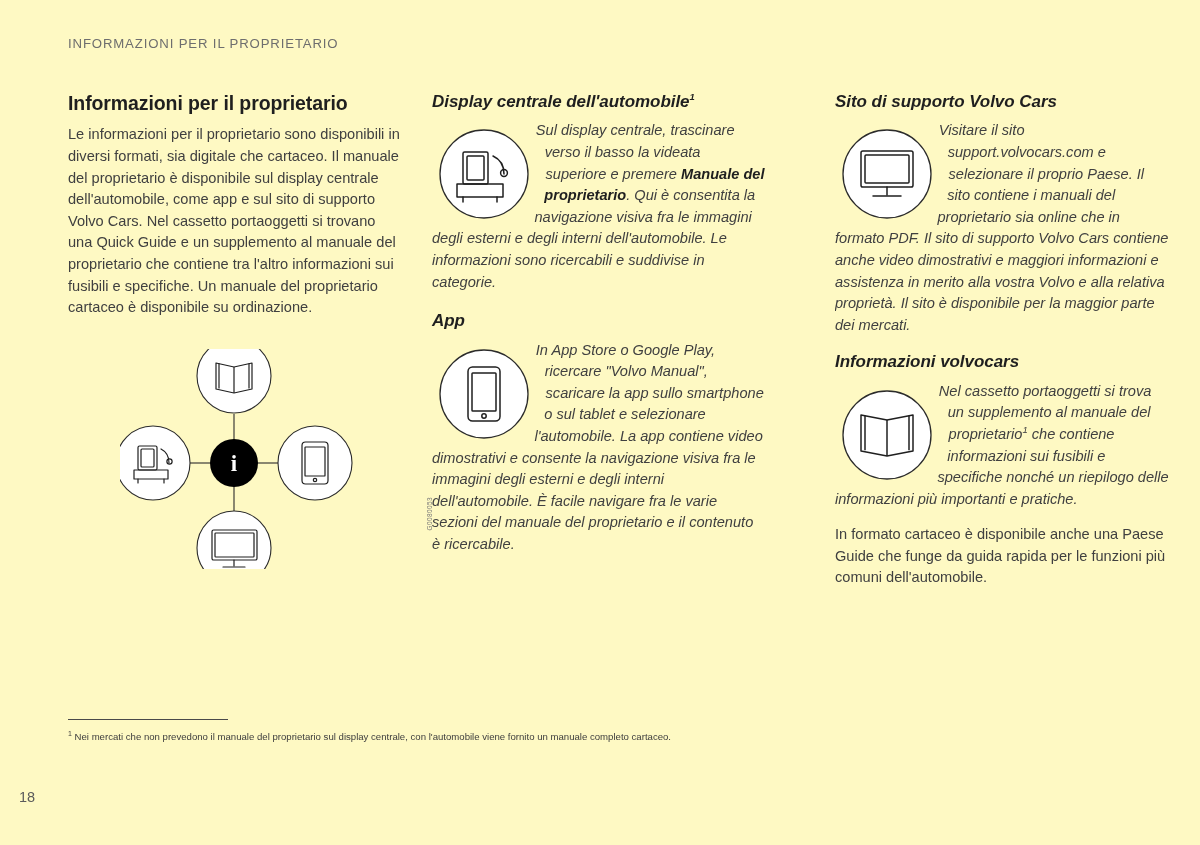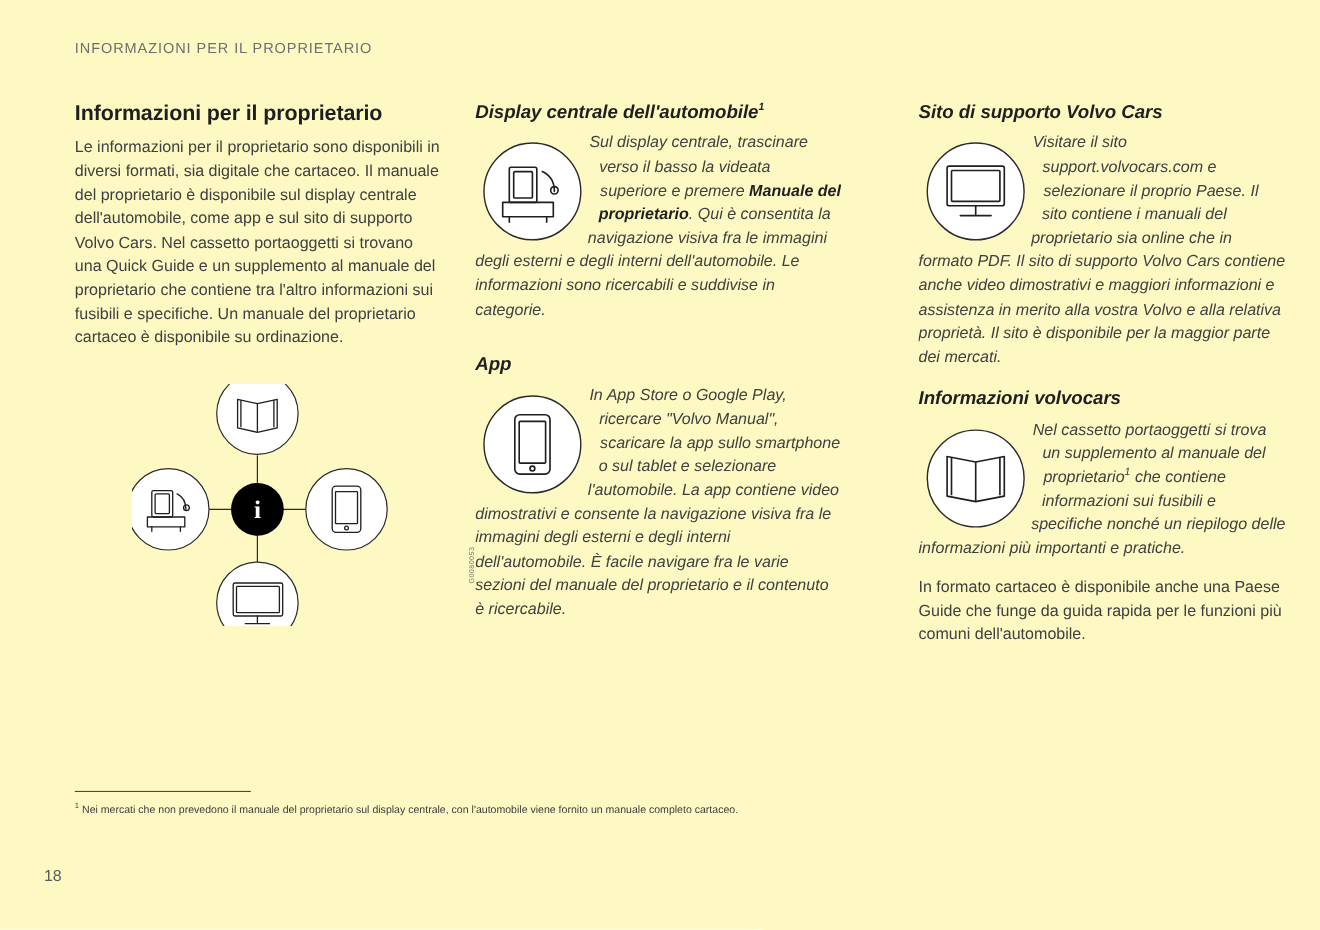--- a/index.html
+++ b/index.html
@@ -123,21 +123,21 @@
     width: 1060px;
     font-size: 9.6px;
     line-height: 13px;
     color: #3d3d3d;
   }
   .footnote sup.fn { font-size: 7px; }
 
   
   .page-number {
     position: absolute;
-    left: 40px;
+    left: 19px;
     top: 789px;
     font-size: 14.5px;
     color: #5b5b5b;
   }
 </style>
 </head>
 <body>
 
 <div class="page">
 
@@ -224,21 +224,21 @@
             <path d="M61 32 q11 5 11 18"></path>
             <circle cx="72" cy="49" r="3.4"></circle>
             <path d="M25 60 L71 60 L71 73 L25 73 Z"></path>
             <path d="M31 73 L31 78 M65 73 L65 78"></path>
           </g>
         </svg>
       </div>
       <p class="body"><span>Sul display centrale, trascinare verso il basso la videata superiore e premere </span><b>Manuale del proprietario</b><span>. Qui è consentita la navigazione visiva fra le immagini degli esterni e degli interni dell'automobile. Le informazioni sono ricercabili e suddivise in categorie.</span></p>
     </div>
 
-    <h2 class="sub-title" style="margin-top:28px">App</h2>
+    <h2 class="sub-title" style="margin-top:18px">App</h2>
 
     <div class="icon-block">
       <div class="icon-float">
         <svg width="104" height="100" viewBox="0 0 104 100" fill="none">
           <circle cx="52" cy="50" r="44" stroke="#2b2b2b" stroke-width="1.3" fill="#fff"></circle>
           <g stroke="#1f1f1f" stroke-width="1.5" fill="none" stroke-linejoin="round">
             <rect x="36" y="23" width="32" height="54" rx="4.5"></rect>
             <rect x="40" y="29" width="24" height="38" rx="0.8"></rect>
             <circle cx="52" cy="72" r="2.2"></circle>
           </g>

